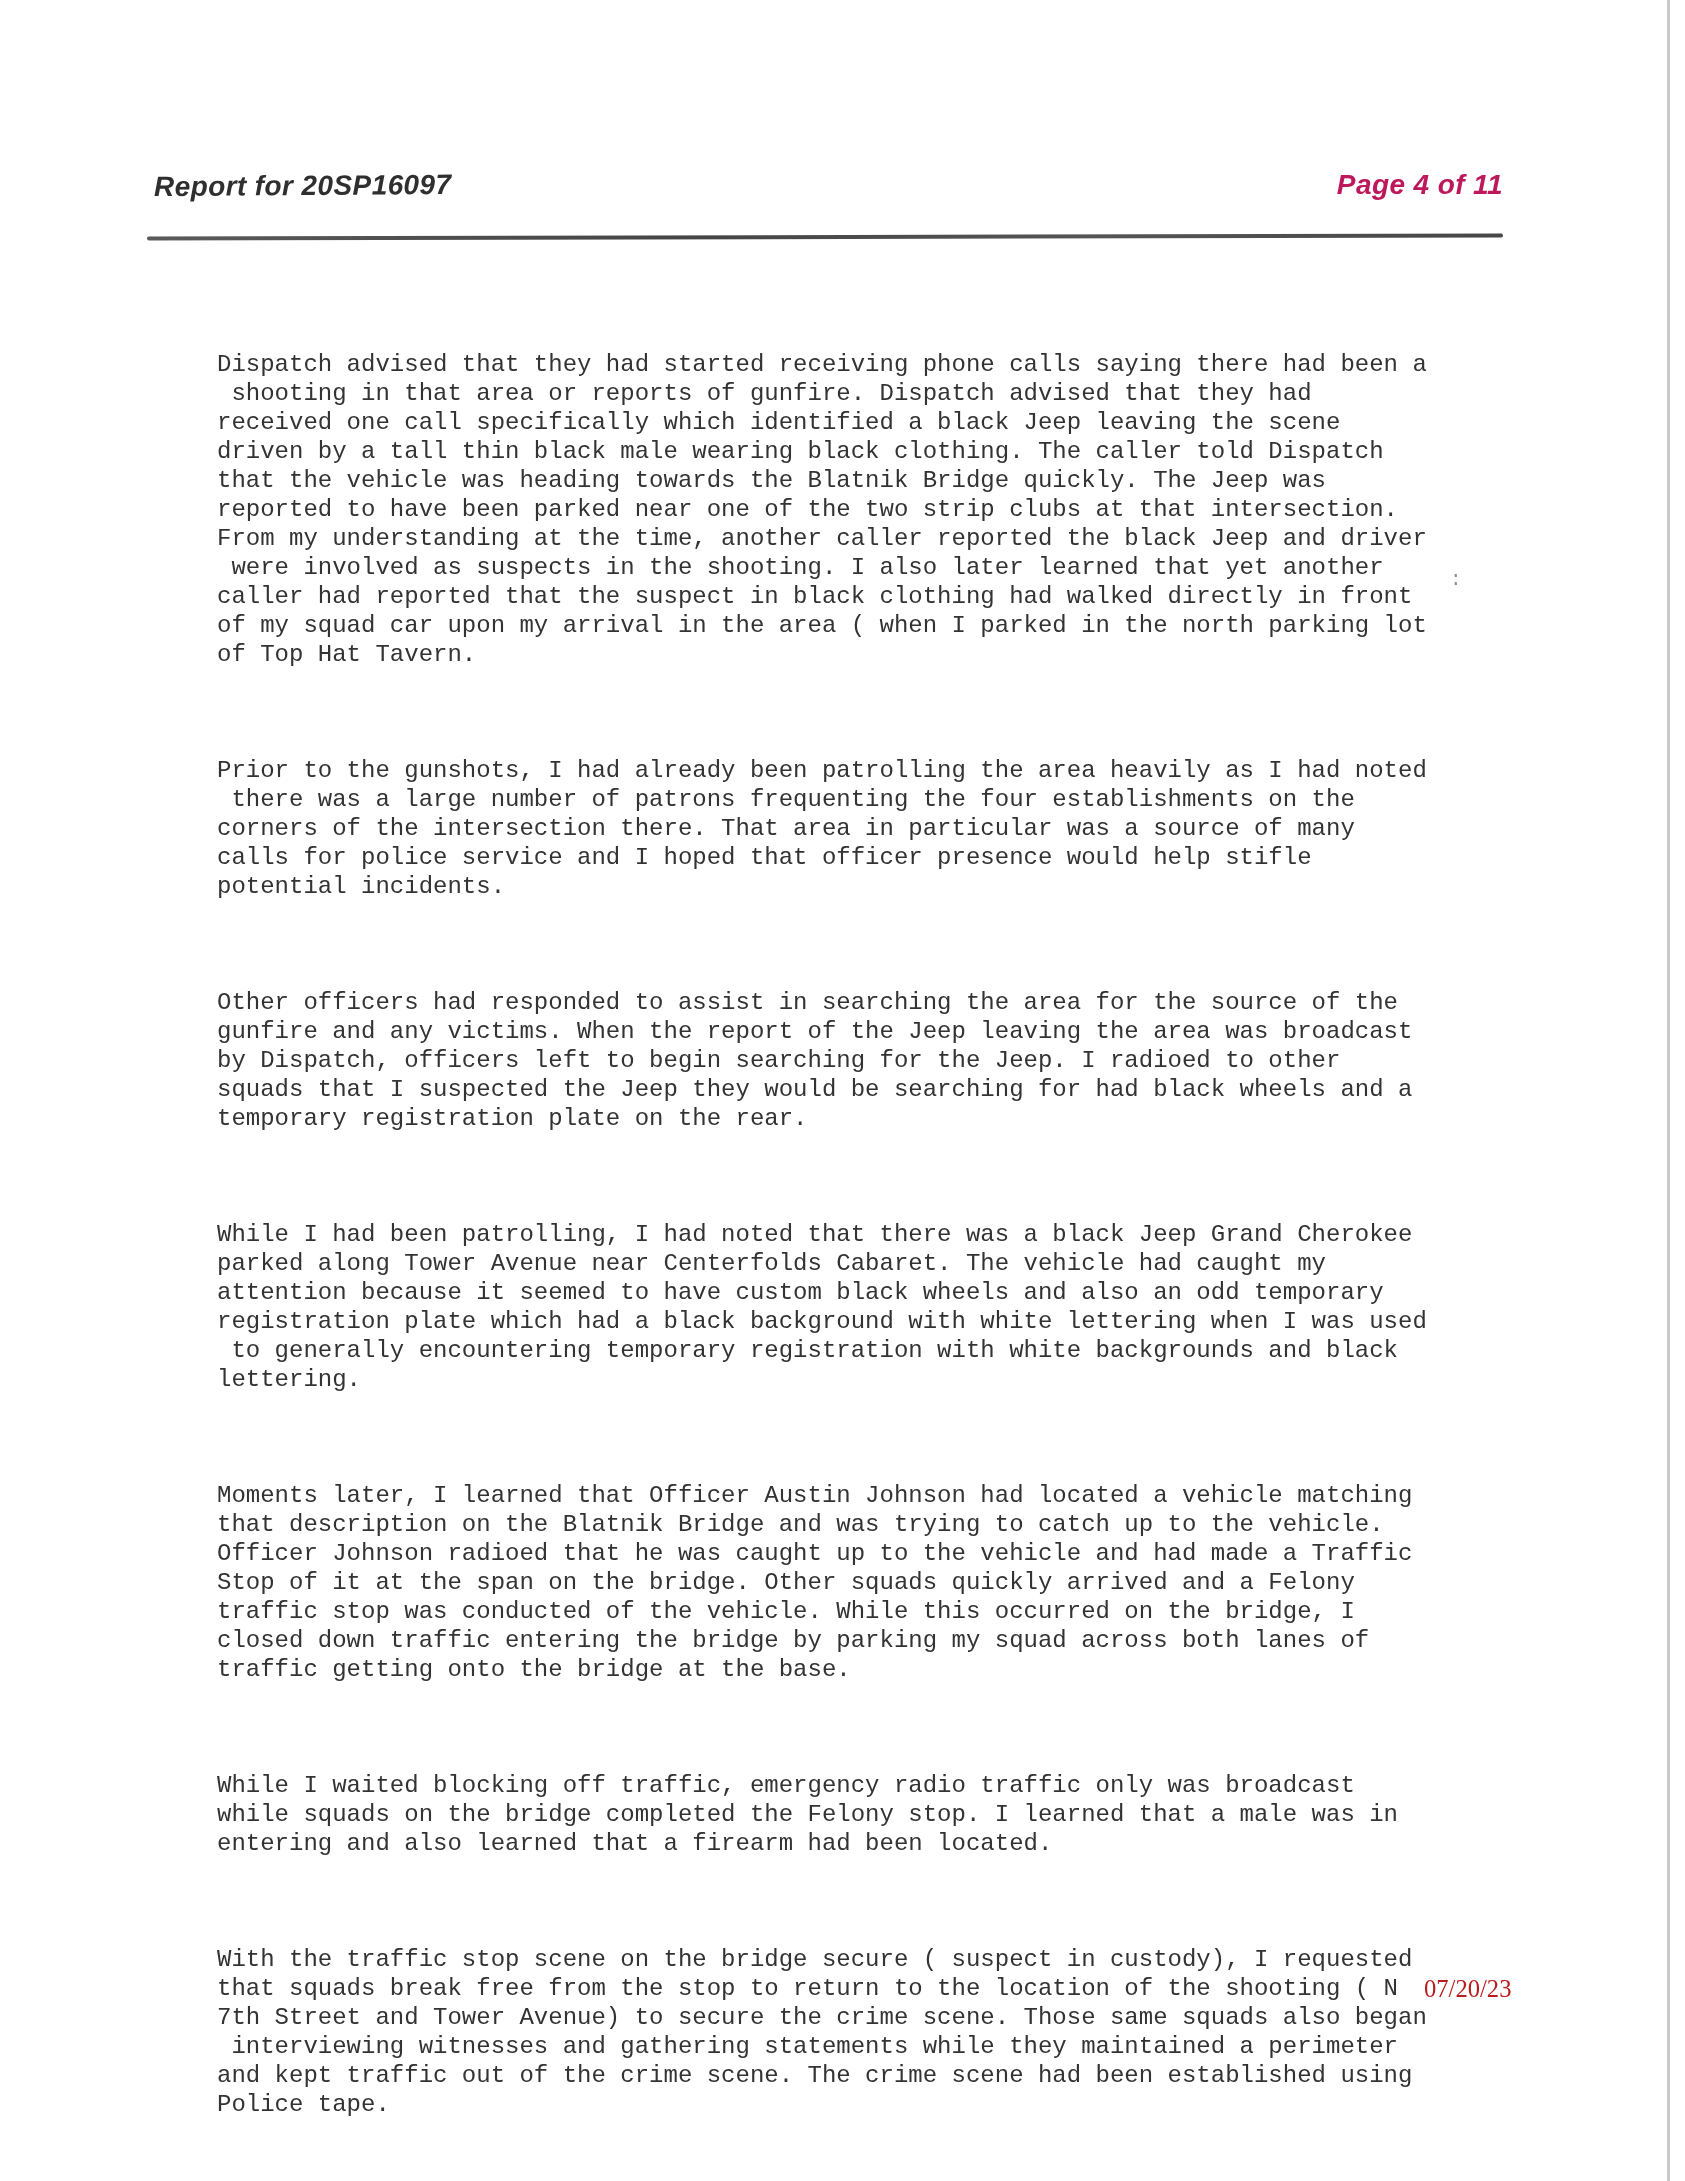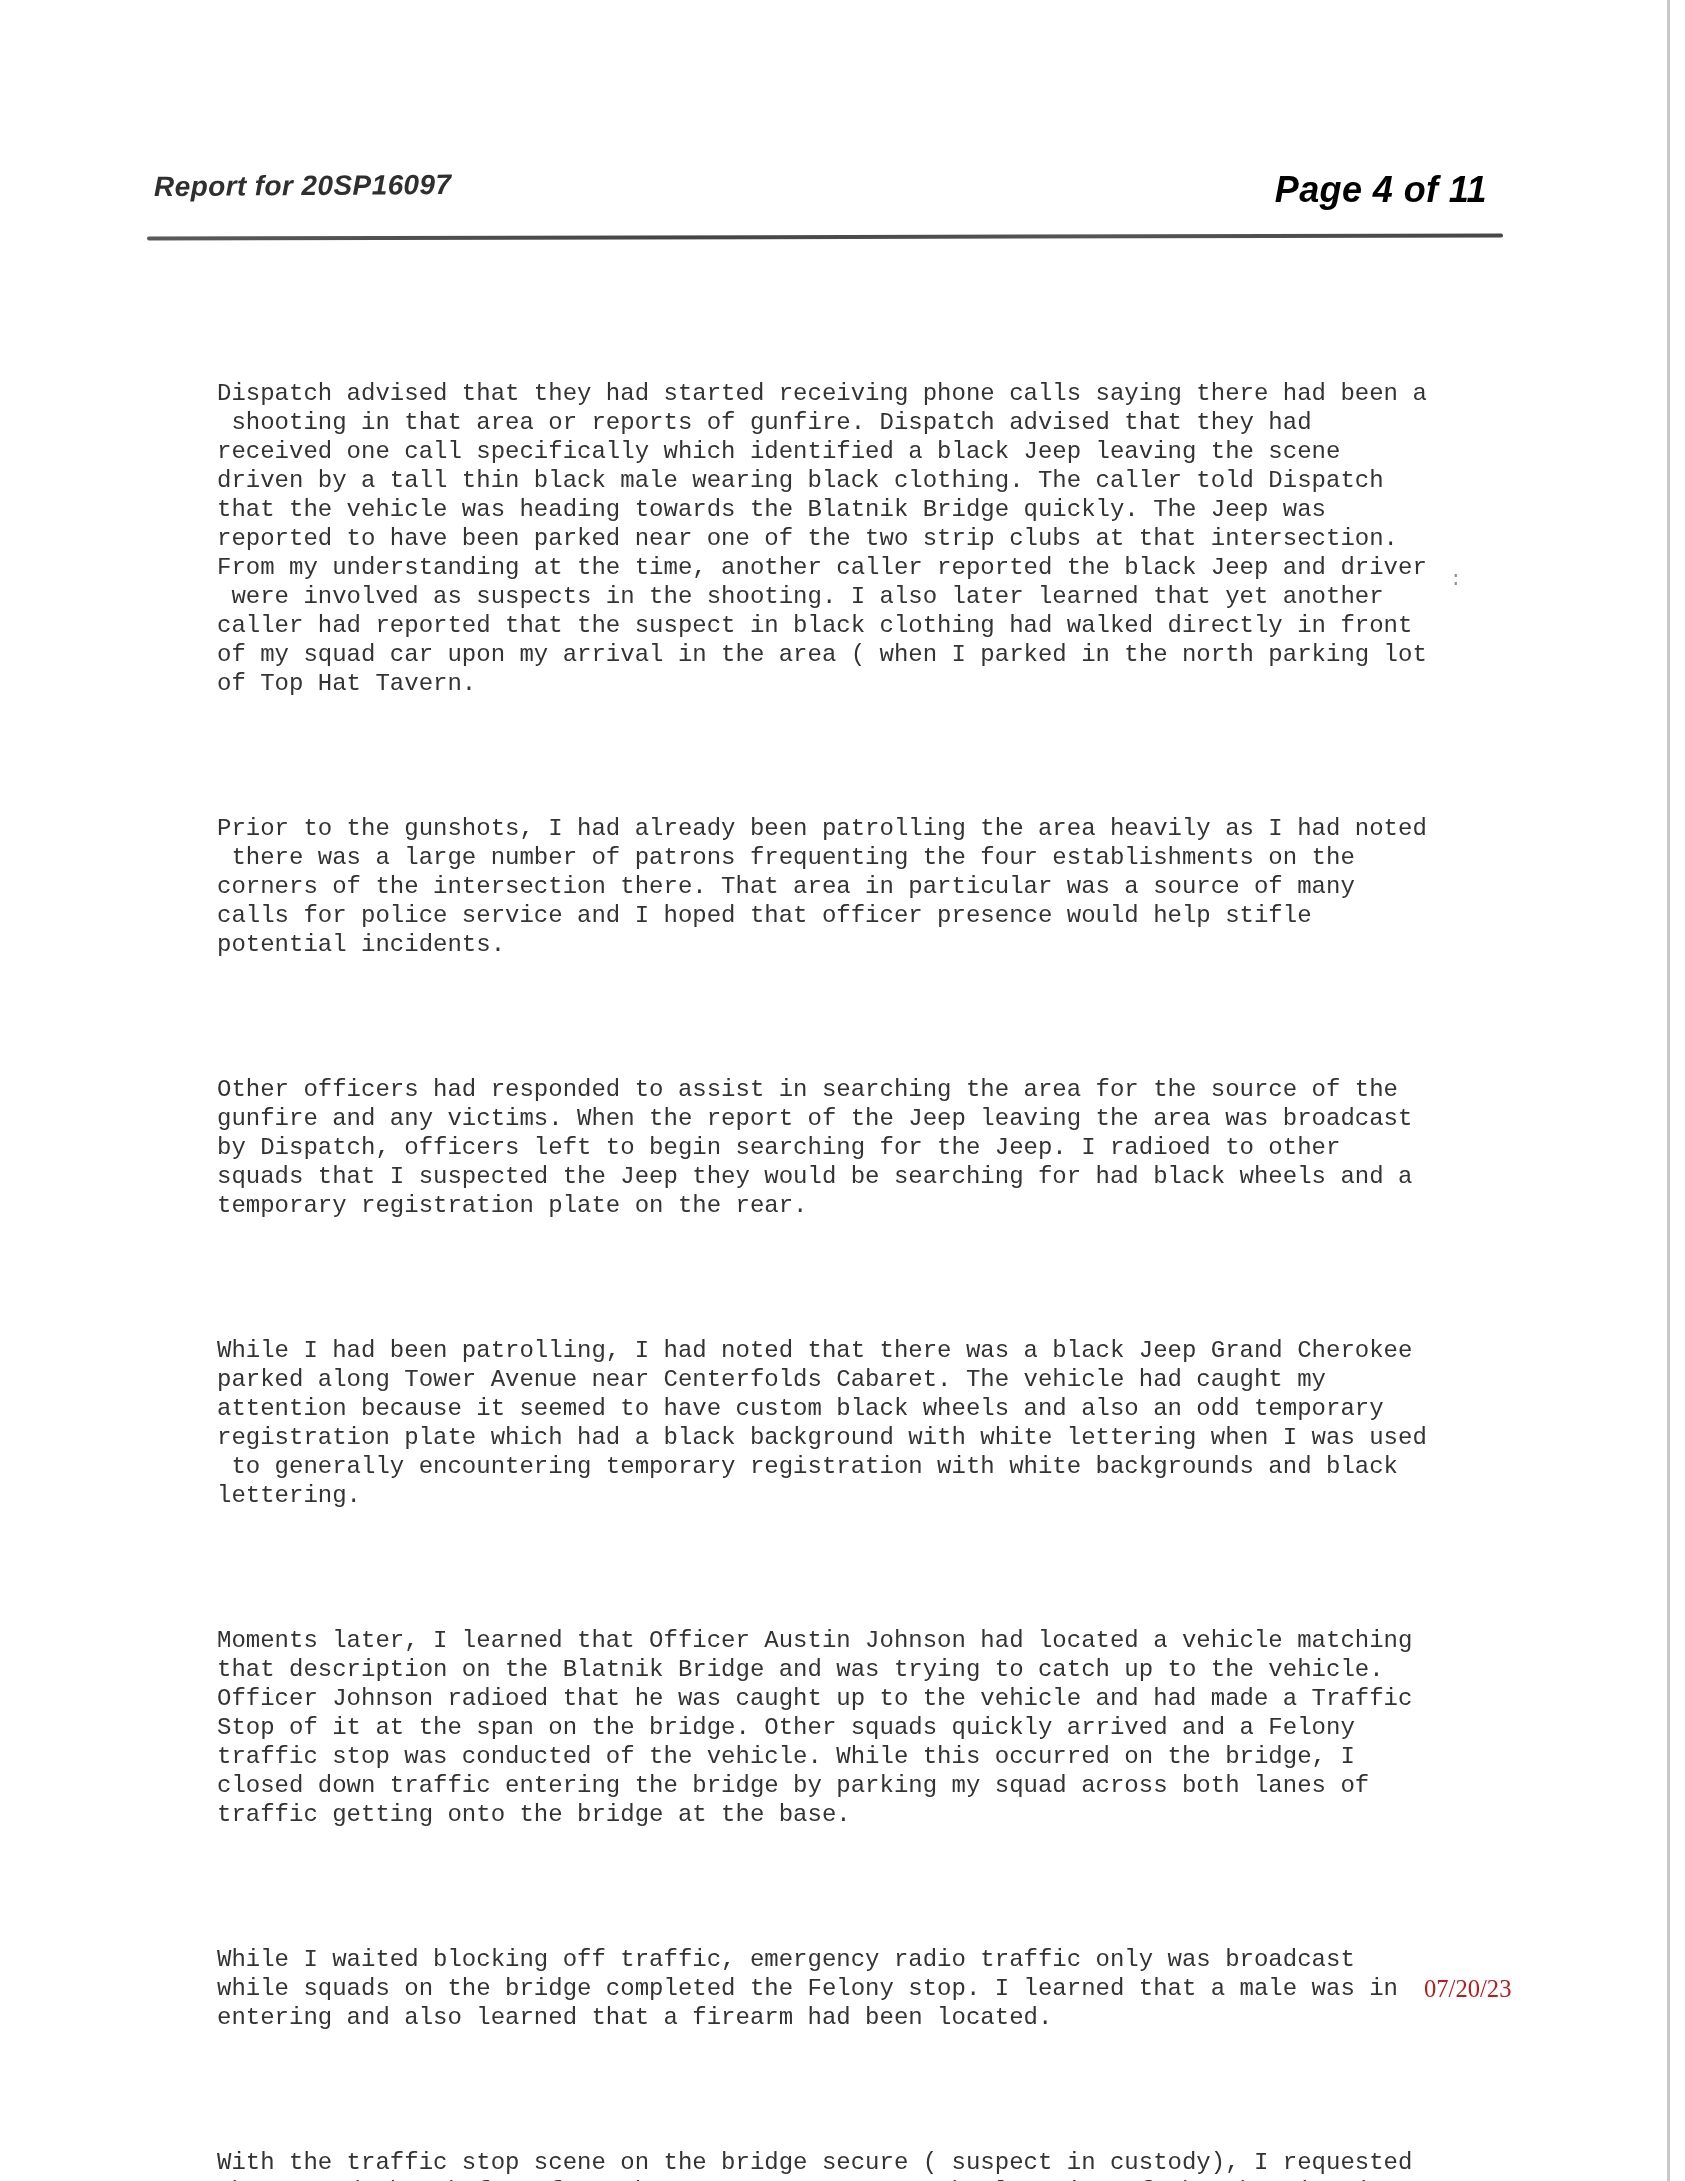--- a/index.html
+++ b/index.html
@@ -32,27 +32,27 @@
     font-style: italic;
     font-weight: 700;
     font-size: 28px;
     color: #2f2f2f;
     letter-spacing: 0.4px;
     transform: rotate(-0.4deg);
     white-space: nowrap;
   }
   .header-right {
     position: absolute;
-    right: 198px;
+    right: 182px;
     top: 169px;
     font-family: "Liberation Sans", sans-serif;
     font-style: italic;
     font-weight: 700;
-    font-size: 36px;
-    color: #000000;
+    font-size: 28px;
+    color: #be185d;
     letter-spacing: 0.4px;
     white-space: nowrap;
   }
   .header-rule {
     position: absolute;
     left: 147px;
     top: 235px;
     width: 1356px;
     height: 3.5px;
     background: linear-gradient(90deg, #5a5a5a, #454545 40%, #555555 70%, #474747);
@@ -65,21 +65,20 @@
     top: 292px;
     width: 1299px;
     font-family: "Liberation Mono", "DejaVu Sans Mono", monospace;
     font-size: 24px;
     line-height: 29px;
     color: #333333;
     white-space: pre;
   }
   .body-text .para {
     margin-bottom: 29px;
-    margin-top: 29px;
   }
   .scan-artifact {
     position: absolute;
     left: 1450px;
     top: 569px;
     font-family: "Liberation Mono", "DejaVu Sans Mono", monospace;
     font-size: 19.3px;
     color: #8f8f8f;
   }
   .footer-date {

